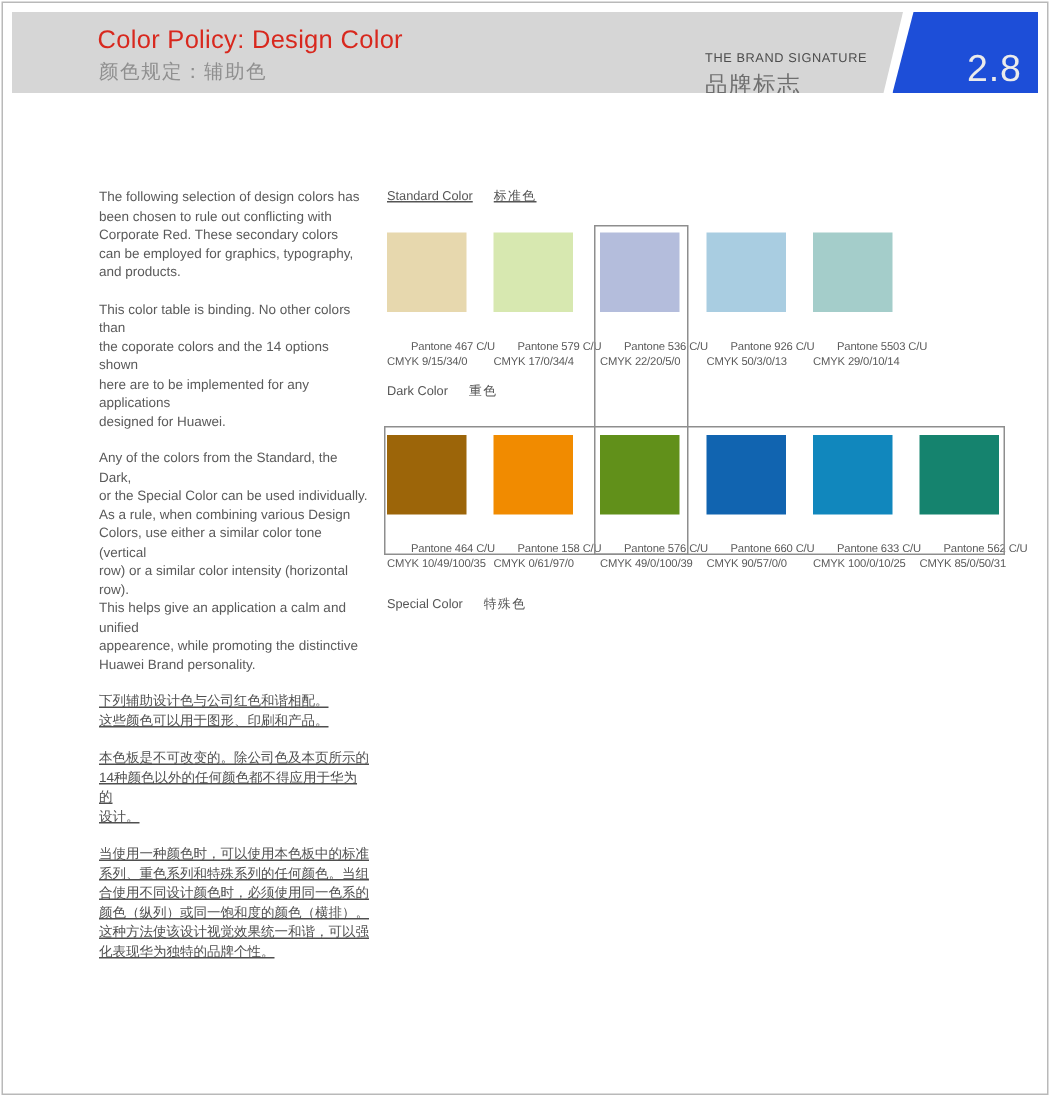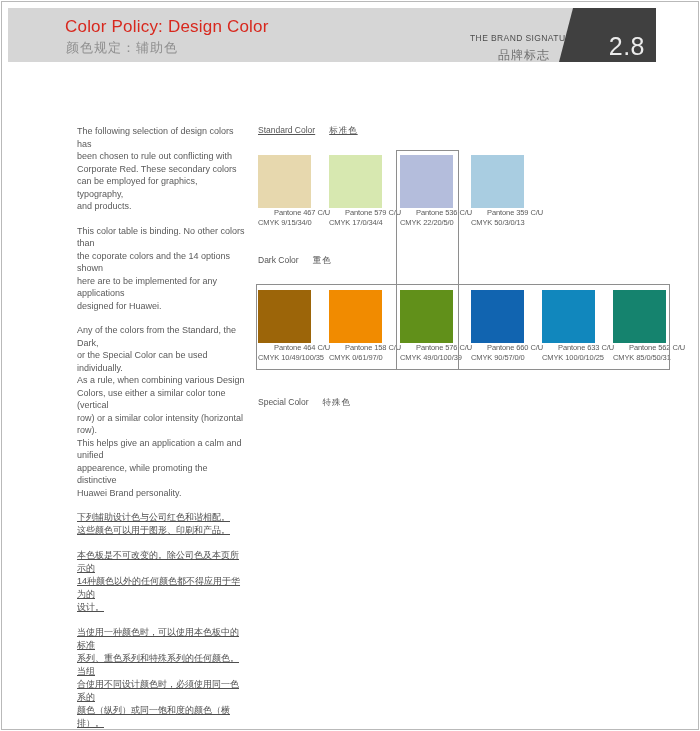--- a/index.html
+++ b/index.html
@@ -13,53 +13,53 @@
   
   .band {
     position:absolute; left:8px; top:8px; width:594px; height:54px;
     background:#d6d6d6;
     clip-path:polygon(0 0, 100% 0, calc(100% - 13px) 100%, 0 100%);
   }
   .title-en { position:absolute; left:57px; top:9px; font-size:17px; color:#d8281e; letter-spacing:0.2px; }
   .title-zh { position:absolute; left:58px; top:31px; font-size:13px; color:#8f8f8f; letter-spacing:1px; }
   .right-head { position:absolute; left:462px; top:25px; }
   .right-head .en { font-size:8.5px; color:#4d4d4d; letter-spacing:0.4px; }
-  .right-head .zh { font-size:12px; color:#6f6f6f; margin-top:4px; letter-spacing:1px;text-align:center; }
+  .right-head .zh { font-size:15px; color:#6f6f6f; margin-top:4px; letter-spacing:1px; }
   .numbox {
-    position:absolute; left:556px; top:8px; width:100px; height:54px;
-    background:#404040;
+    position:absolute; left:592px; top:8px; width:100px; height:54px;
+    background:#1d4ed8;
     clip-path:polygon(17px 0, 100% 0, 100% 100%, 3px 100%);
   }
   .numbox .num {
     position:absolute; right:11px; bottom:1px;
     font-size:25px; color:#ebebeb; font-weight:300; letter-spacing:0.5px;
   }
 
   
   .intro { position:absolute; left:66px; top:125px; width:180px; color:#5a5a5a; }
-  .intro p { margin:0 0 12px 11px; white-space:pre-line; }
+  .intro p { margin:0 0 12px 0; white-space:pre-line; }
   .intro p.en { font-size:9px; line-height:12.5px; }
   .intro p.zh { font-size:9px; line-height:13px; color:#4f4f4f;text-decoration:underline; }
 
   
   .sec-head { position:absolute; left:258px; font-size:8.5px; color:#555; }
   .sec-head .zh { margin-left:14px; letter-spacing:1px; }
   #head-standard { top:125px;text-decoration:underline; }
   #head-dark     { top:255px; }
   #head-special  { top:397px; }
 
   .swatch-row { position:absolute; left:258px; display:flex; gap:18px; }
   #row-0 { top:155px; }
   #row-1 { top:290px; }
   #row-2 { top:422px; }
 
   .cell { width:53px; }
   .chip { width:53px; height:53px; }
   .lbl  { font-size:7.5px; line-height:10px; color:#5a5a5a; white-space:nowrap; letter-spacing:-0.1px; }
-  .lbl.first { margin-top:0;padding-left:16px; }
+  .lbl.first { margin-top:18px;padding-left:16px; }
 
   
   .vbox {
     position:absolute; left:396px; top:150px; width:61px; height:218px;
     border:1px solid #8e8e8e; pointer-events:none;
   }
   .hbox {
     position:absolute; left:256px; top:284px; width:412px; height:84px;
     border:1px solid #8e8e8e; pointer-events:none;
   }
@@ -133,22 +133,27 @@
       <div class="lbl first">Pantone 579 C/U</div>
       <div class="lbl">CMYK 17/0/34/4</div>
     </div>
     <div class="cell">
       <div class="chip" style="background: rgb(180, 189, 220);"></div>
       <div class="lbl first">Pantone 536 C/U</div>
       <div class="lbl">CMYK 22/20/5/0</div>
     </div>
     <div class="cell">
       <div class="chip" style="background: rgb(169, 205, 225);"></div>
-      <div class="lbl first">Pantone 359 C/U</div>
+      <div class="lbl first">Pantone 926 C/U</div>
       <div class="lbl">CMYK 50/3/0/13</div>
+    </div>
+    <div class="cell">
+      <div class="chip" style="background: rgb(164, 205, 202);"></div>
+      <div class="lbl first">Pantone 5503 C/U</div>
+      <div class="lbl">CMYK 29/0/10/14</div>
     </div>
   </div>
 <div class="swatch-row" id="row-1">
     <div class="cell">
       <div class="chip" style="background: rgb(156, 101, 9);"></div>
       <div class="lbl first">Pantone 464 C/U</div>
       <div class="lbl">CMYK 10/49/100/35</div>
     </div>
     <div class="cell">
       <div class="chip" style="background: rgb(241, 139, 0);"></div>

